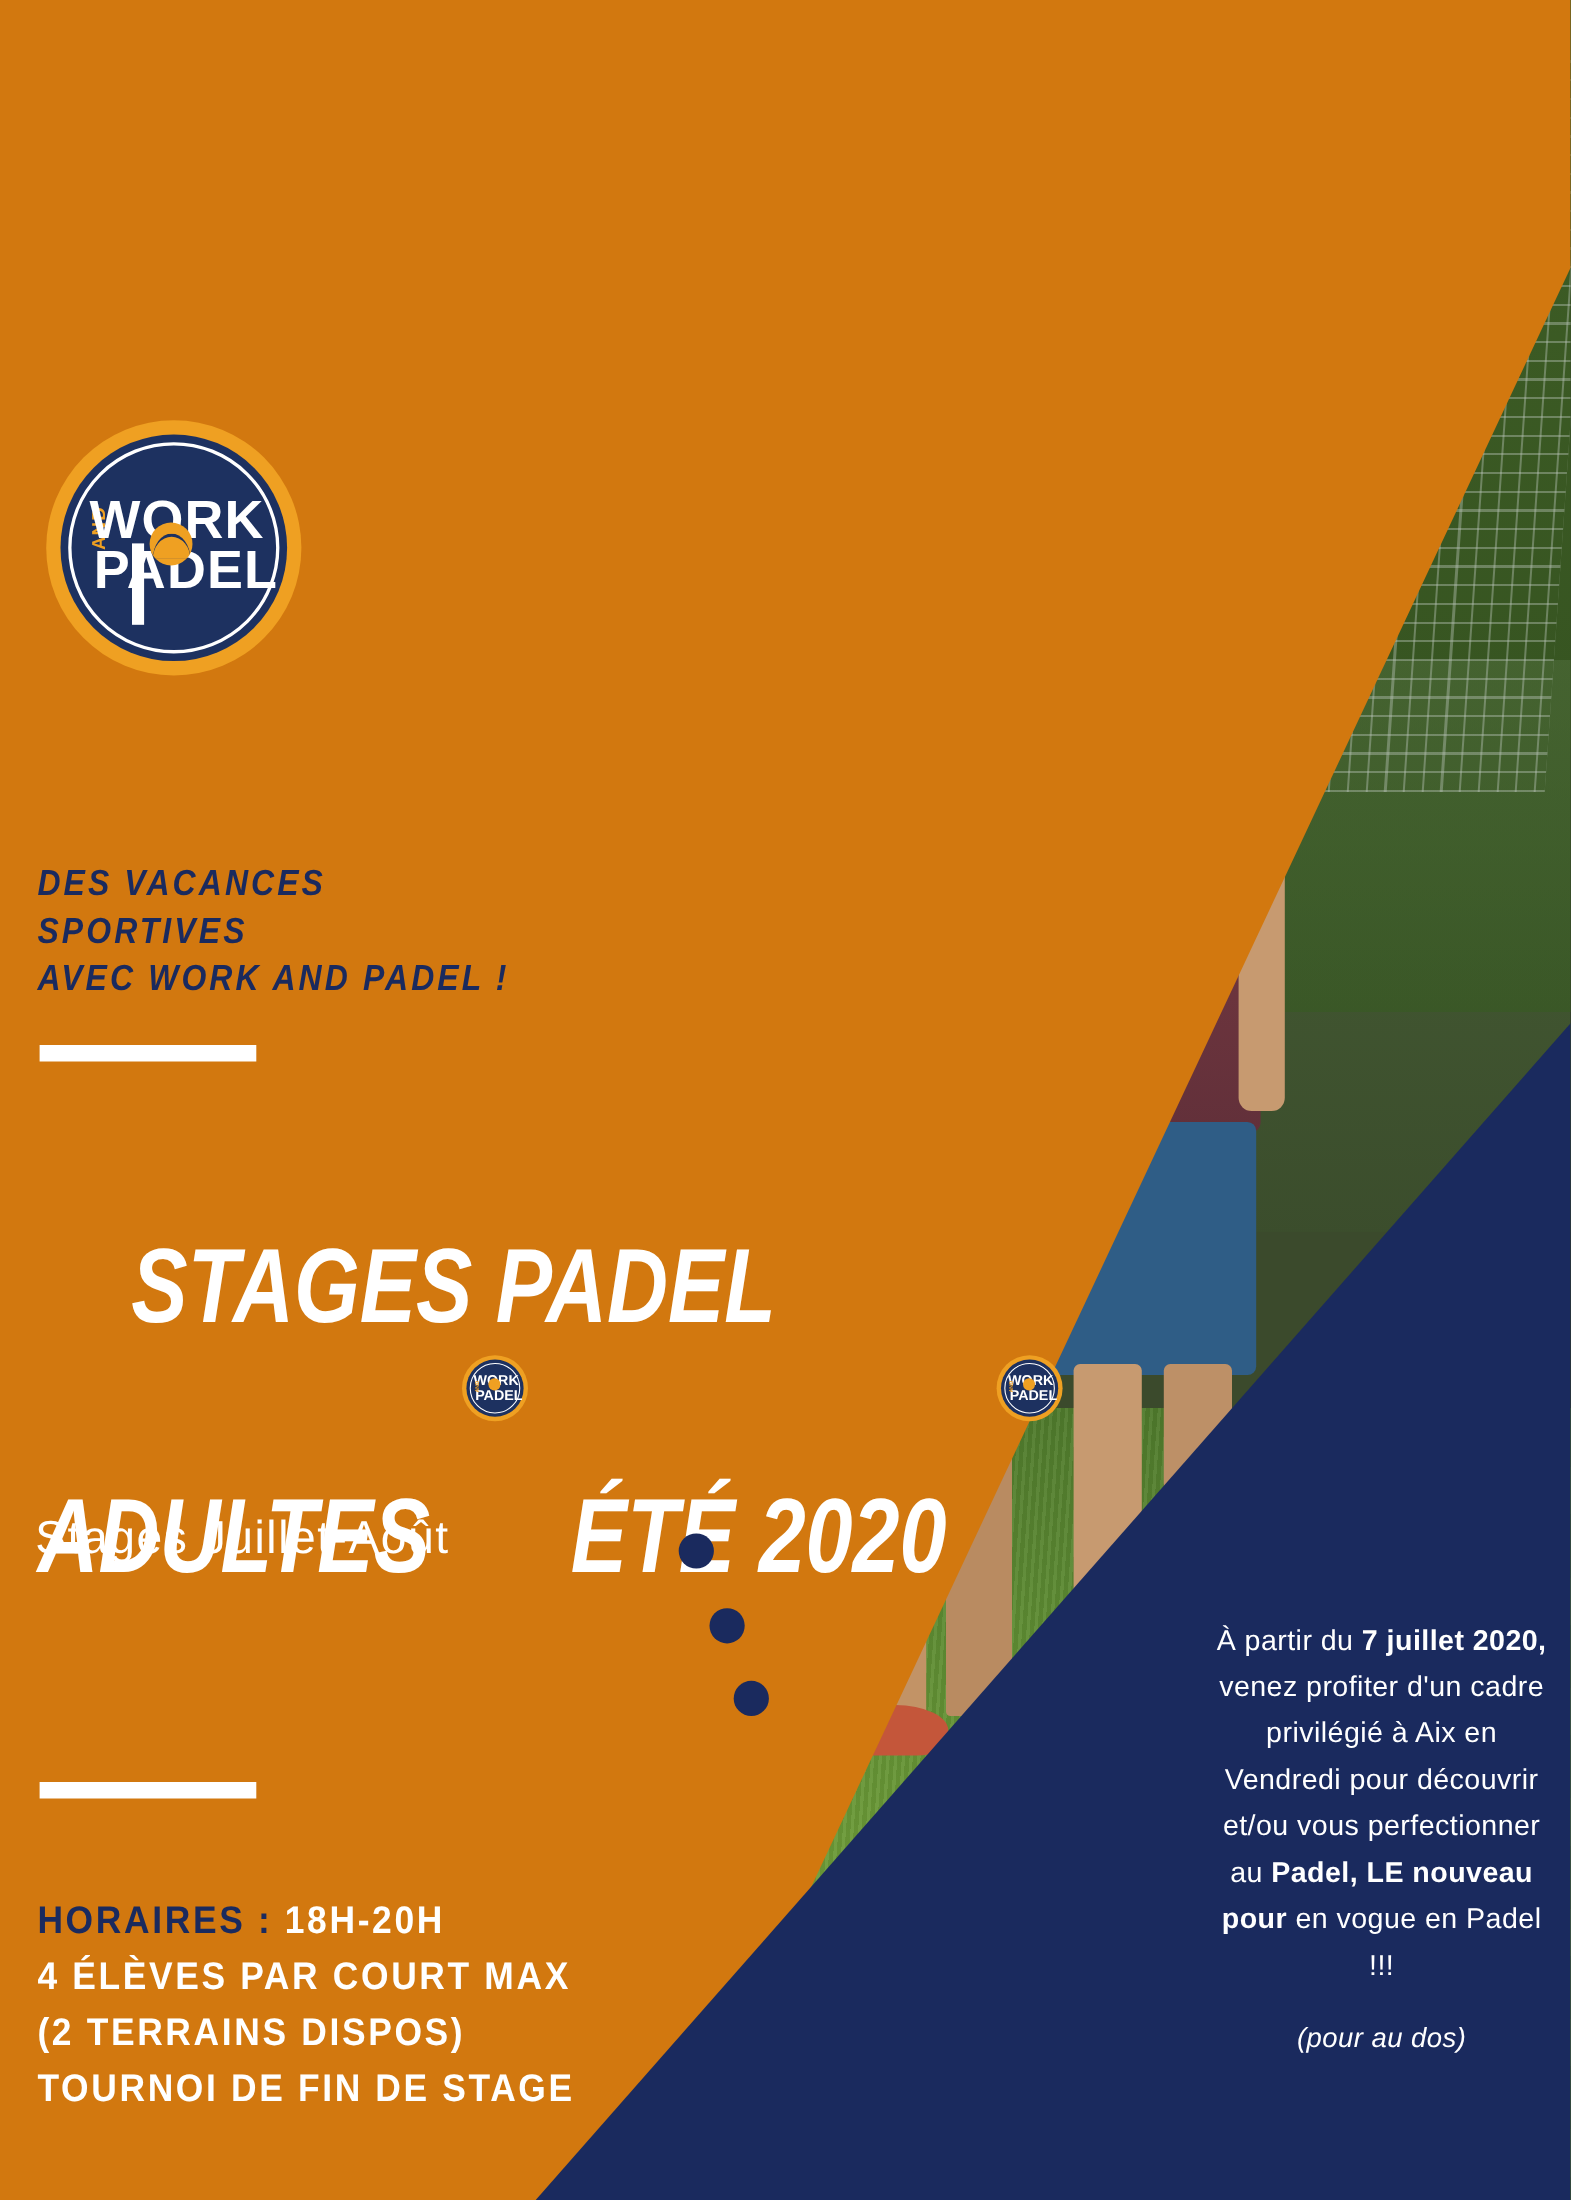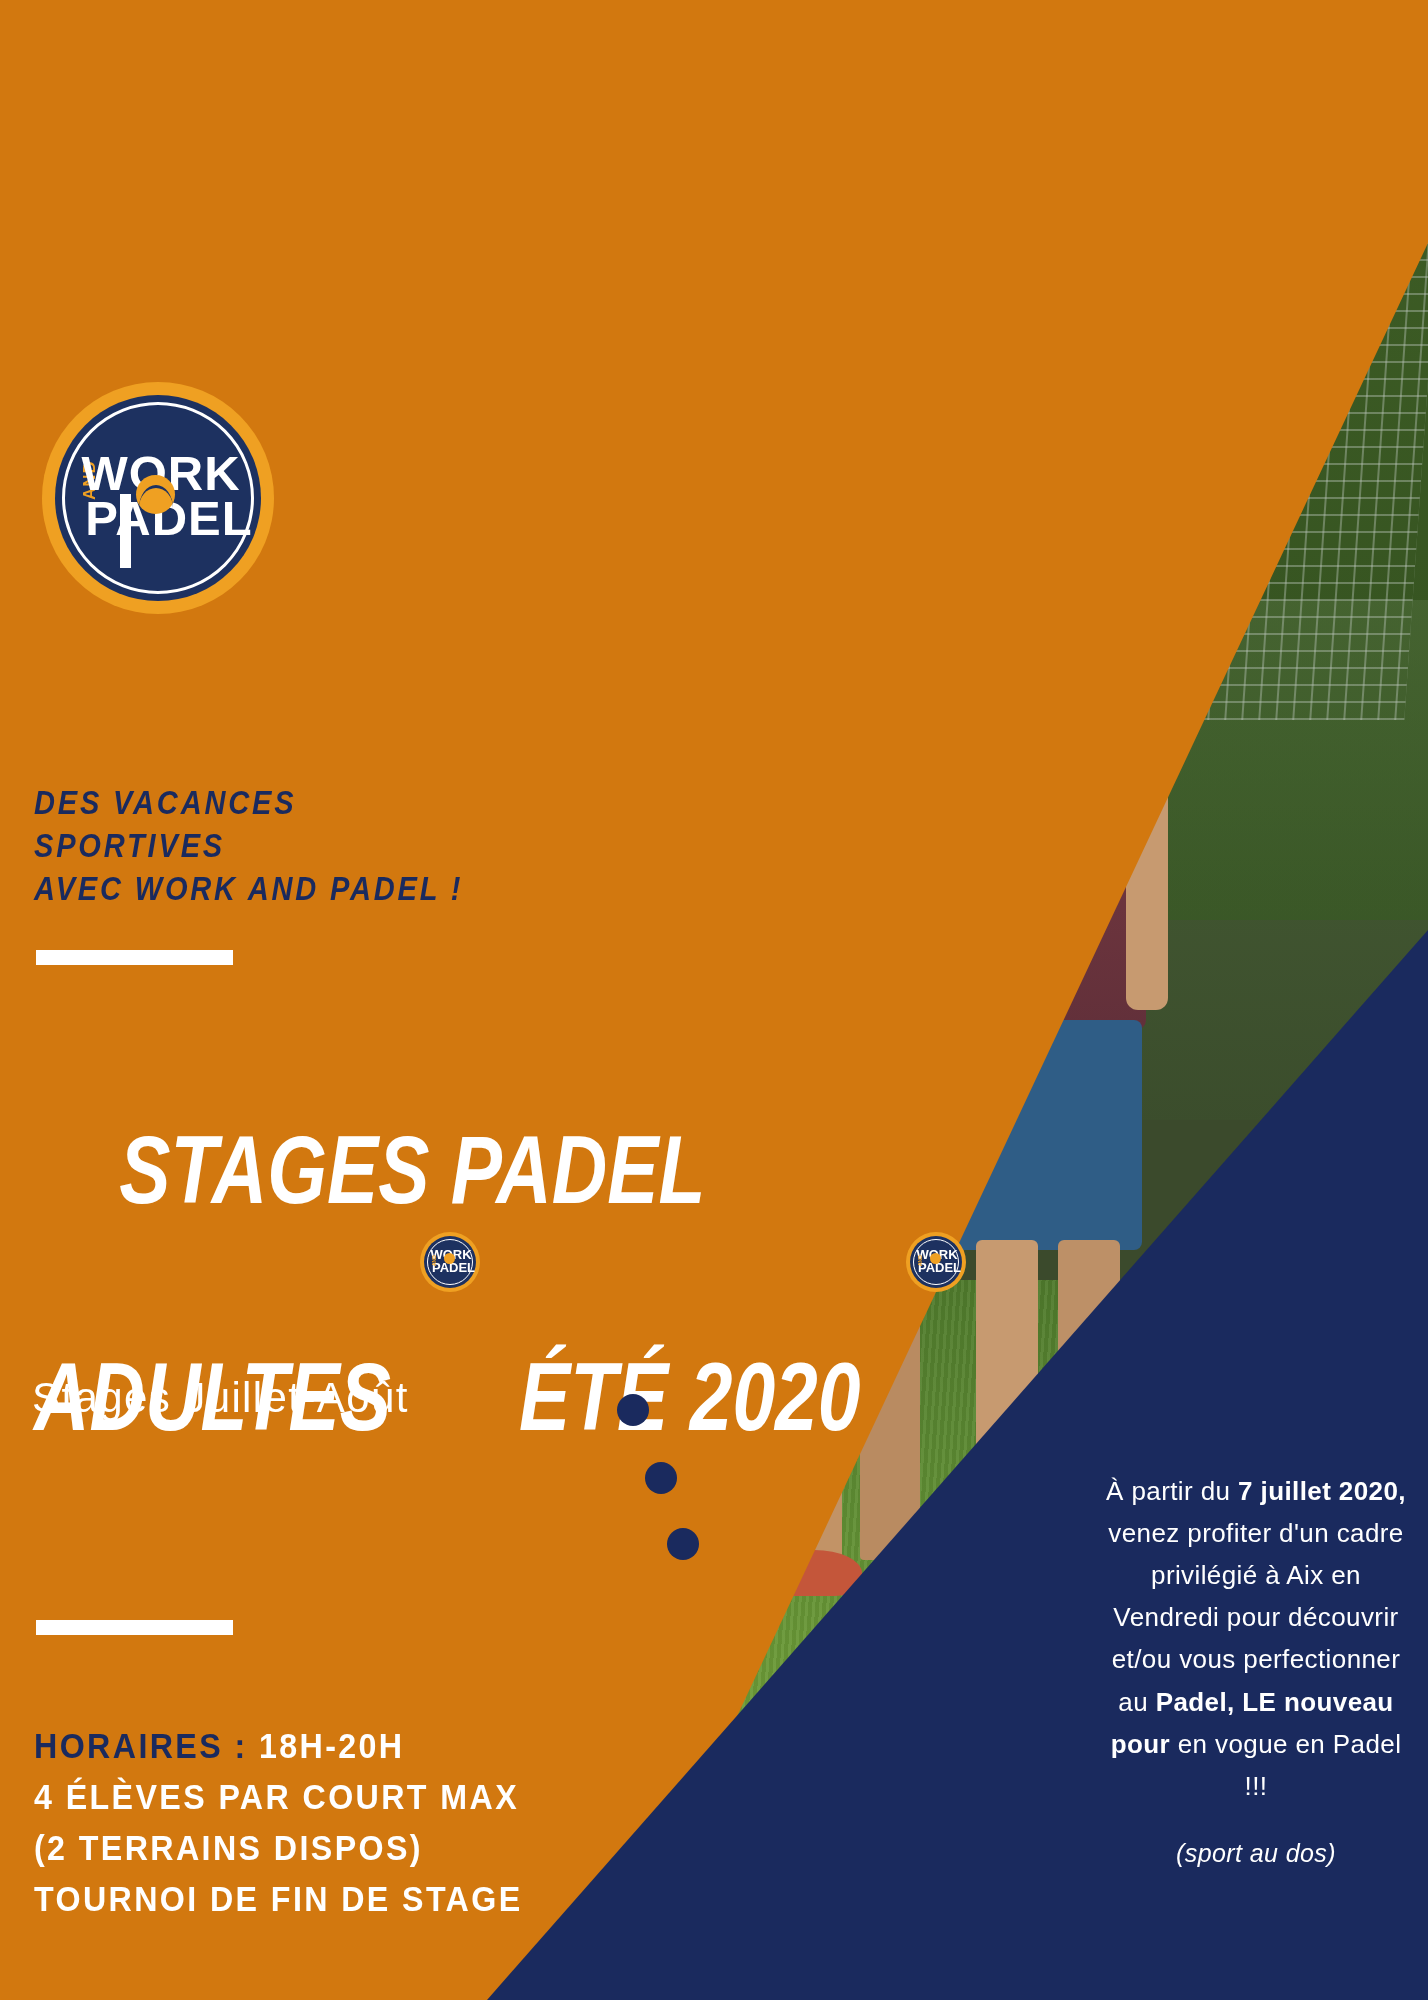--- a/index.html
+++ b/index.html
@@ -311,16 +311,16 @@
 
   <div class="schedule">
     <span class="row"><span class="navy">HORAIRES : </span><span>18H-20H</span></span>
     <span class="row">4 ÉLÈVES PAR COURT MAX</span>
     <span class="row">(2 TERRAINS DISPOS)</span>
     <span class="row">TOURNOI DE FIN DE STAGE</span>
   </div>
 
   <div class="sidenote">
     <span>À partir du </span><b>7 juillet 2020,</b><span> venez profiter d'un cadre privilégié à Aix en Vendredi pour découvrir et/ou vous perfectionner au </span><b>Padel, LE nouveau pour</b><span> en vogue en Padel !!!</span>
-    <span class="infos">(sport au dos)</span>
+    <span class="infos">(pour au dos)</span>
   </div>
 
 </div>
 
 </body></html>

